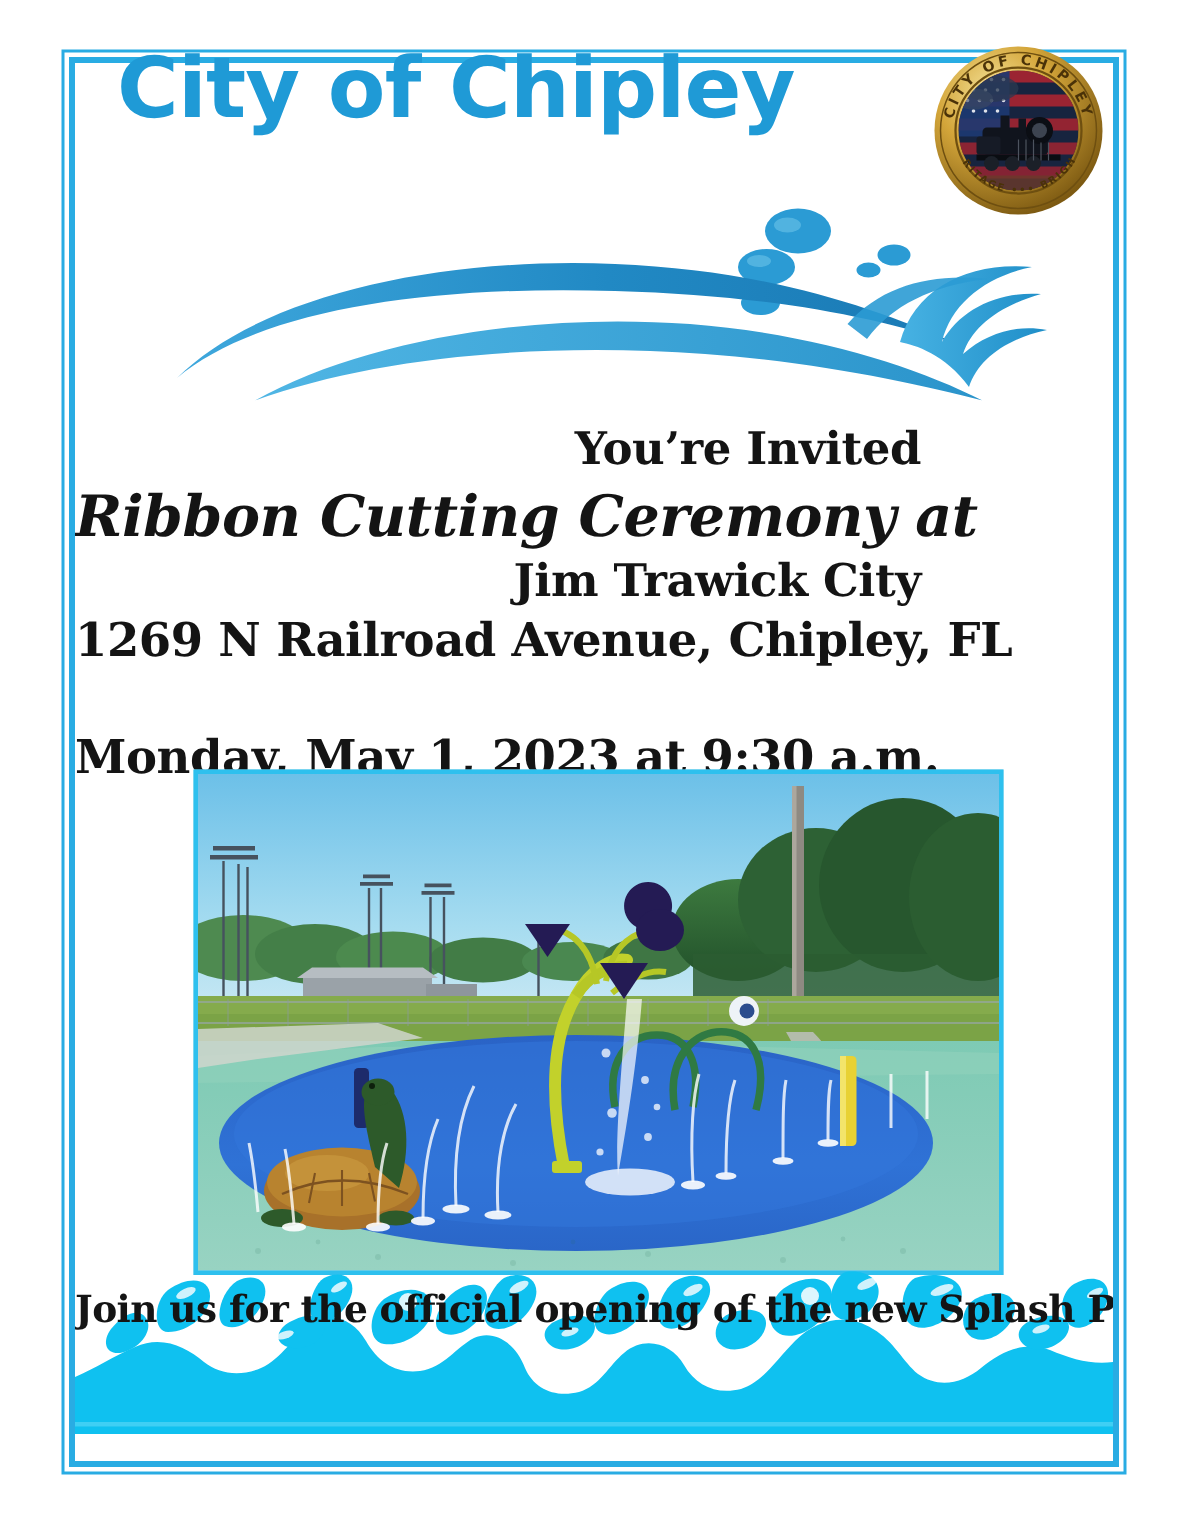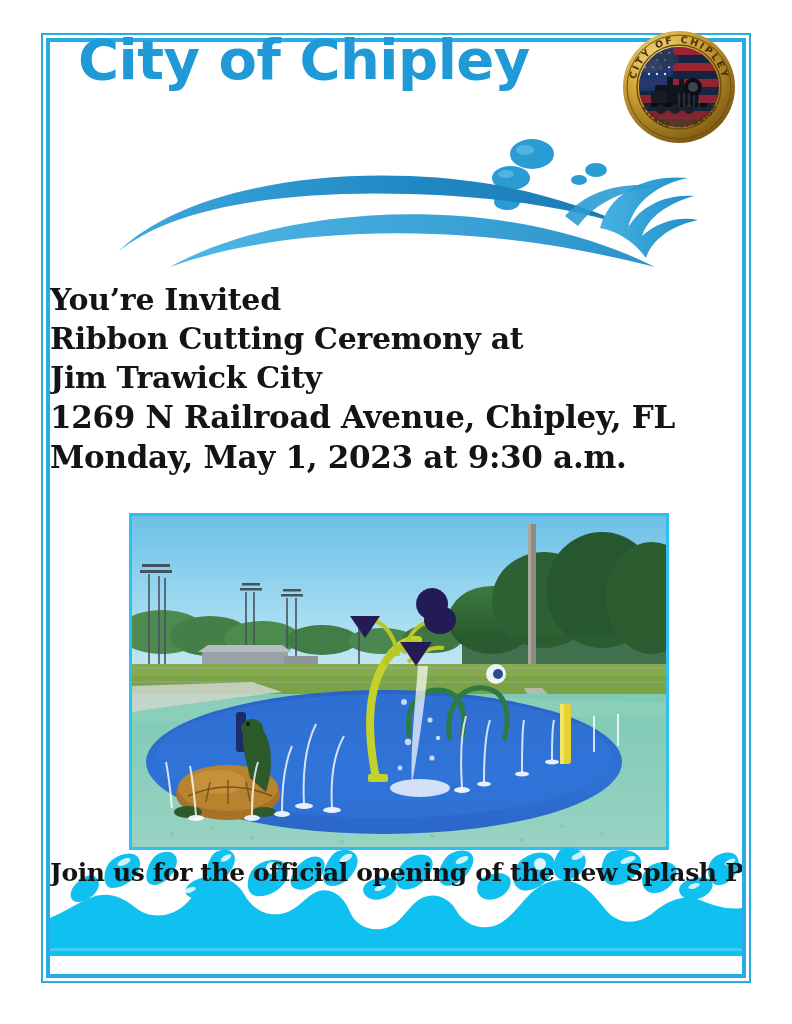--- a/index.html
+++ b/index.html
@@ -92,35 +92,35 @@
     height: 135px;
     pointer-events: none;
   }
 
   
   .invite-block {
     position: absolute;
     left: 0;
     top: 256px;
     width: 564px;
-    text-align: left;
+    text-align: right;
     color: #141414;
   }
   .invite-line {
     font-family: "DejaVu Serif", serif;
     font-weight: bold;
     line-height: 1.30;
     letter-spacing: -0.3px;
     white-space: nowrap;
   }
   .il-1 { font-size: 30px; }
-  .il-2 { font-size: 30px; }
+  .il-2 { font-size: 38px; font-style: italic; }
   .il-3 { font-size: 30px; }
   .il-4 { font-size: 31px; }
-  .il-5 { font-size: 31px; }
+  .il-5 { font-size: 31px; margin-top: 37px; }
 
   
   .photo-wrap {
     position: absolute;
     left: 79px;
     top: 489px;
     width: 540px;
     height: 337px;
     border: 3px solid #2ec0ee;
     box-sizing: border-box;

